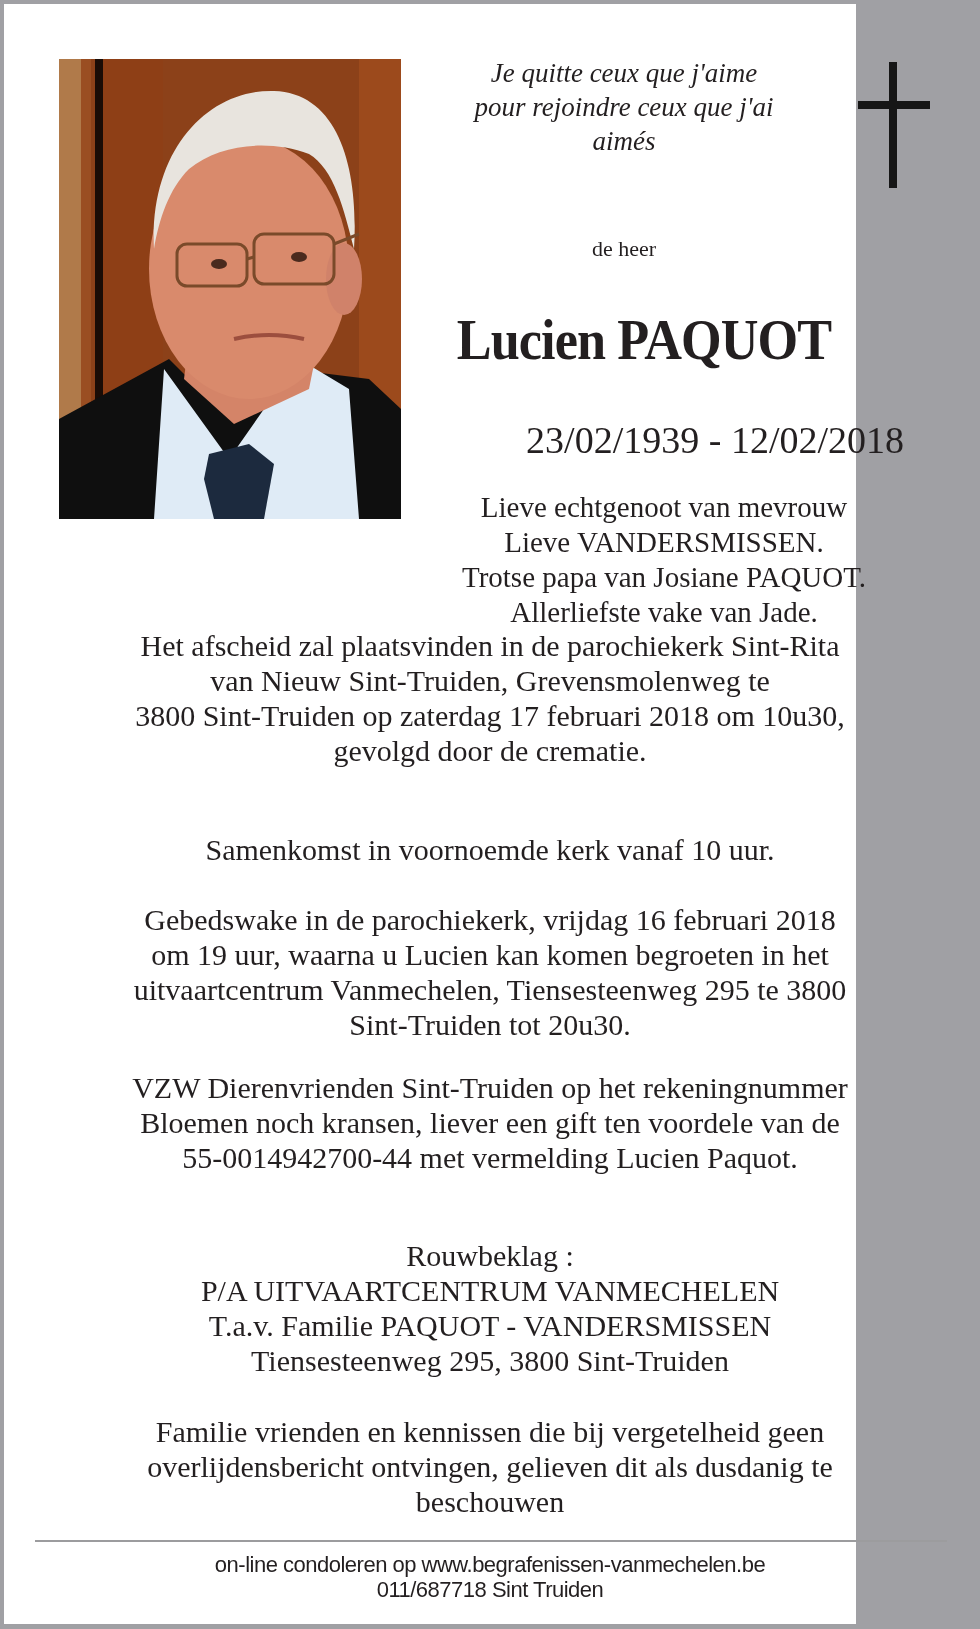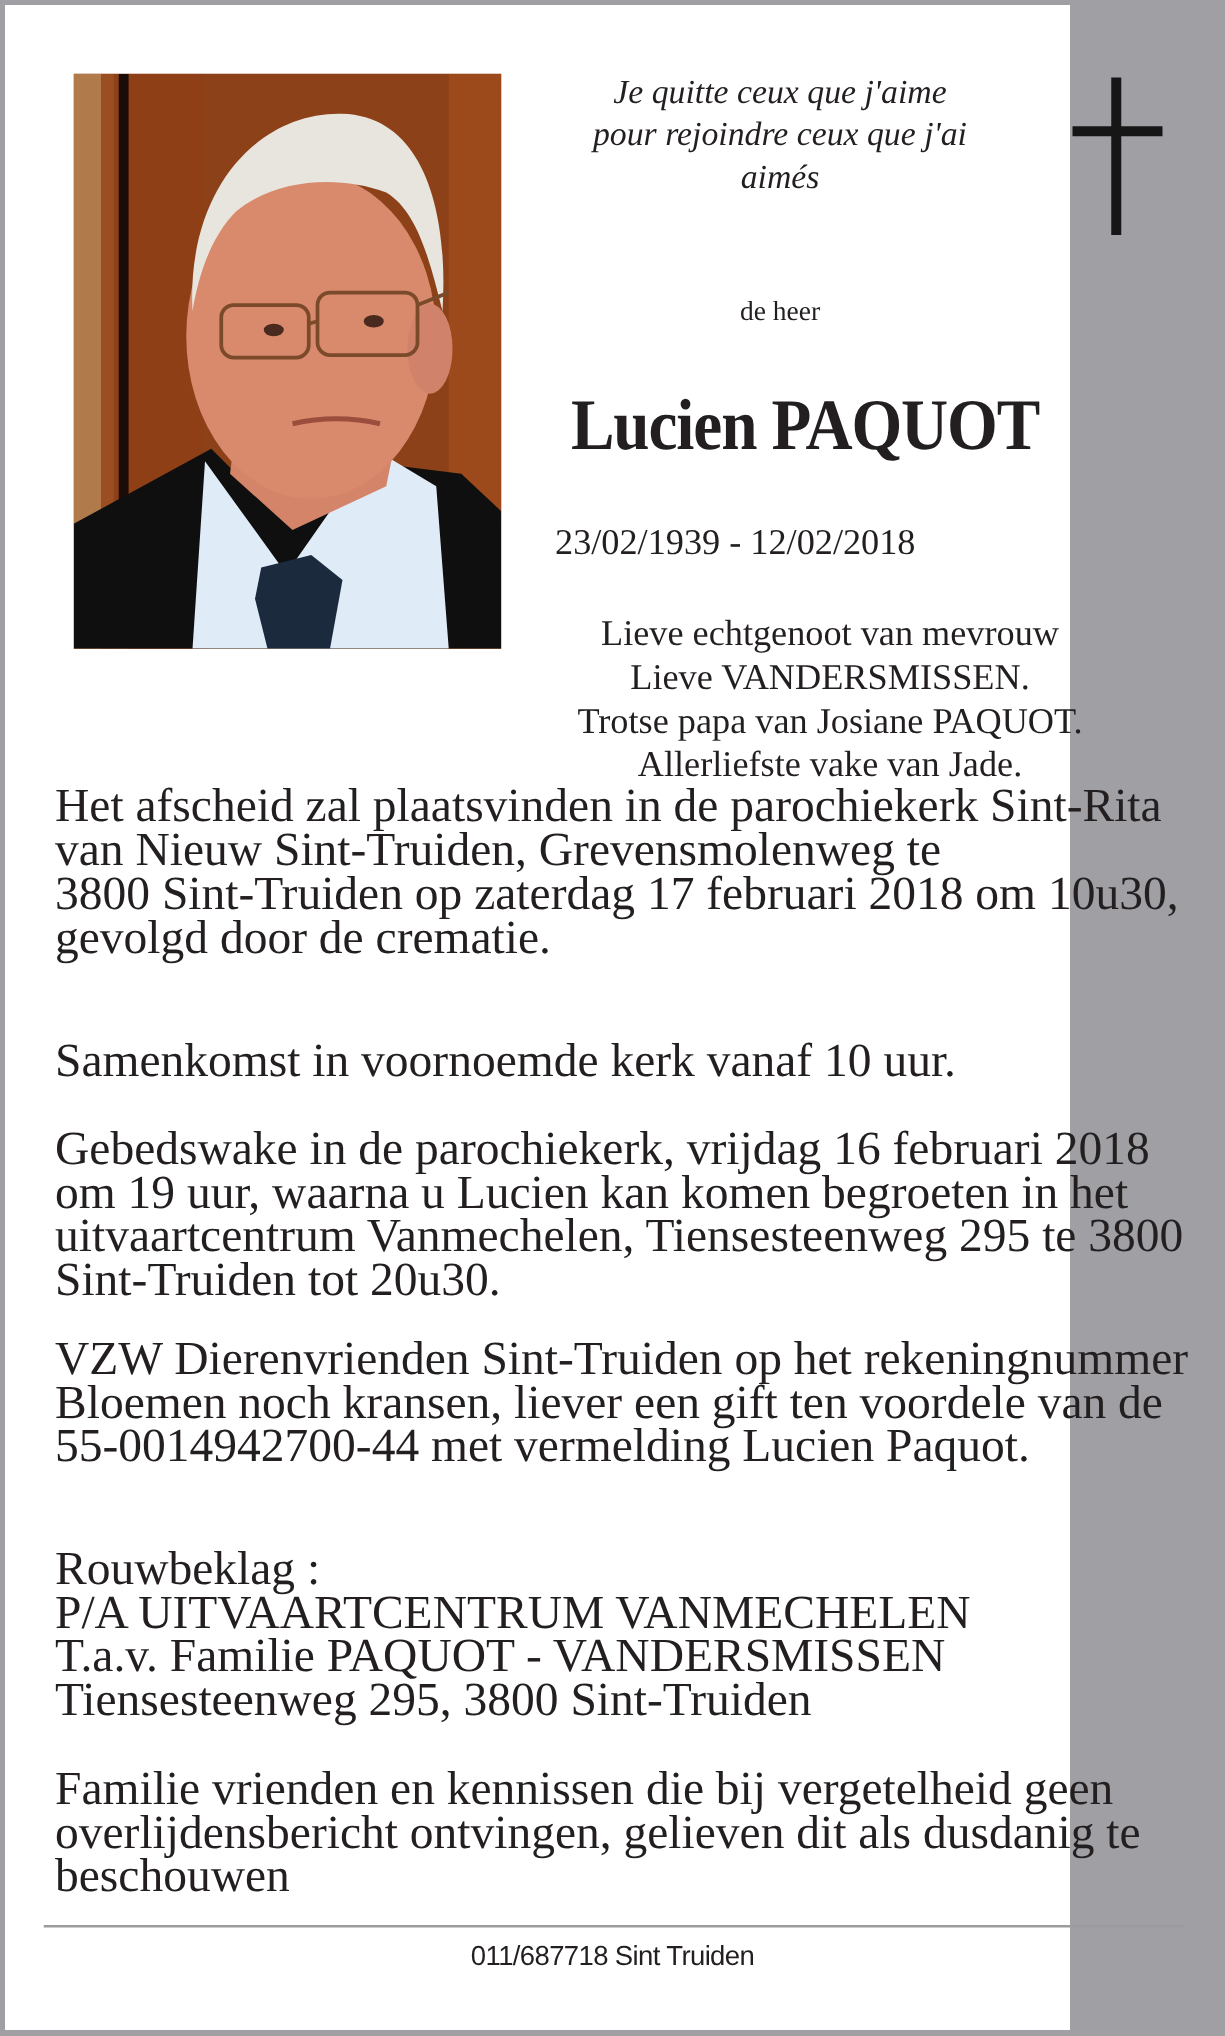--- a/index.html
+++ b/index.html
@@ -62,35 +62,36 @@
     font-size: 58px;
     font-weight: bold;
     letter-spacing: -1px;
     transform: scaleX(0.9);
     transform-origin: center;
   }
   .dates {
     position: absolute;
     left: 440px; top: 414px;
     width: 460px;
-    text-align: left;
-    font-size: 29px;
+    text-align: right;
+    font-size: 38px;
   }
   .family {
     position: absolute;
     left: 410px; top: 486px;
     width: 500px;
     text-align: center;
     font-size: 29px;
     line-height: 35px;
   }
   .body-block {
     position: absolute;
-    left: 40px; width: 912px;
-    font-size: 38px;
+    left: 30px; width: 912px;
+    text-align: center;
+    font-size: 30px;
     line-height: 35px;
   }
   .line { display: block; white-space: nowrap; }
   .divider {
     position: absolute;
     left: 31px; top: 1536px;
     width: 912px; height: 2px;
     background: #9c9c9e;
   }
   .footer {
@@ -201,16 +202,17 @@
 
   <div class="body-block" style="top:1410px;">
     <span class="line">Familie vrienden en kennissen die bij vergetelheid geen</span>
     <span class="line">overlijdensbericht ontvingen, gelieven dit als dusdanig te</span>
     <span class="line">beschouwen</span>
   </div>
 
   <div class="divider"></div>
 
   <div class="footer">
+    <span class="line">on-line condoleren op www.begrafenissen-vanmechelen.be</span>
     <span class="line">011/687718 Sint Truiden</span>
   </div>
 
 </div>
 
 </body></html>

